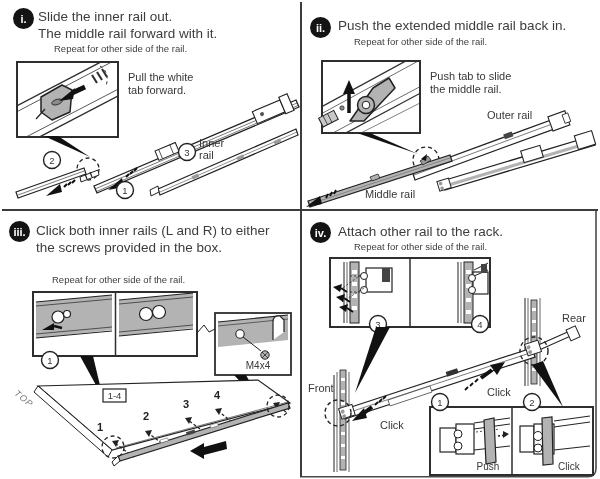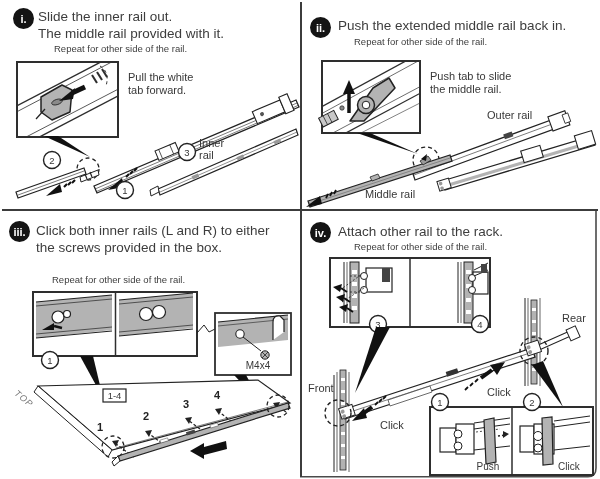--- a/index.html
+++ b/index.html
@@ -23,21 +23,21 @@
 <body>
 
 <div id="stage">
 
   <section class="panel" style="left:0;top:0;width:300px;height:209px;">
     <div class="badge" style="left:13px;top:8px;">
         <span>i.</span>
       </div>
     <div class="title" style="left:38px;top:8px;">
       <div>Slide the inner rail out.</div>
-      <div>The middle rail provided with it.</div>
+      <div>The middle rail forward with it.</div>
     </div>
     <div class="note" style="left:38px;top:43px;">Repeat for other side of the rail.</div>
     <svg class="art" width="300" height="209" viewBox="0 0 300 209">
       <defs>
           <clipPath id="clipA">
             <rect x="18" y="63" width="99" height="73"></rect>
           </clipPath>
         </defs>
 
       <rect x="17" y="62" width="101" height="75" fill="#fff" stroke="#2e2e2e" stroke-width="2"></rect>

